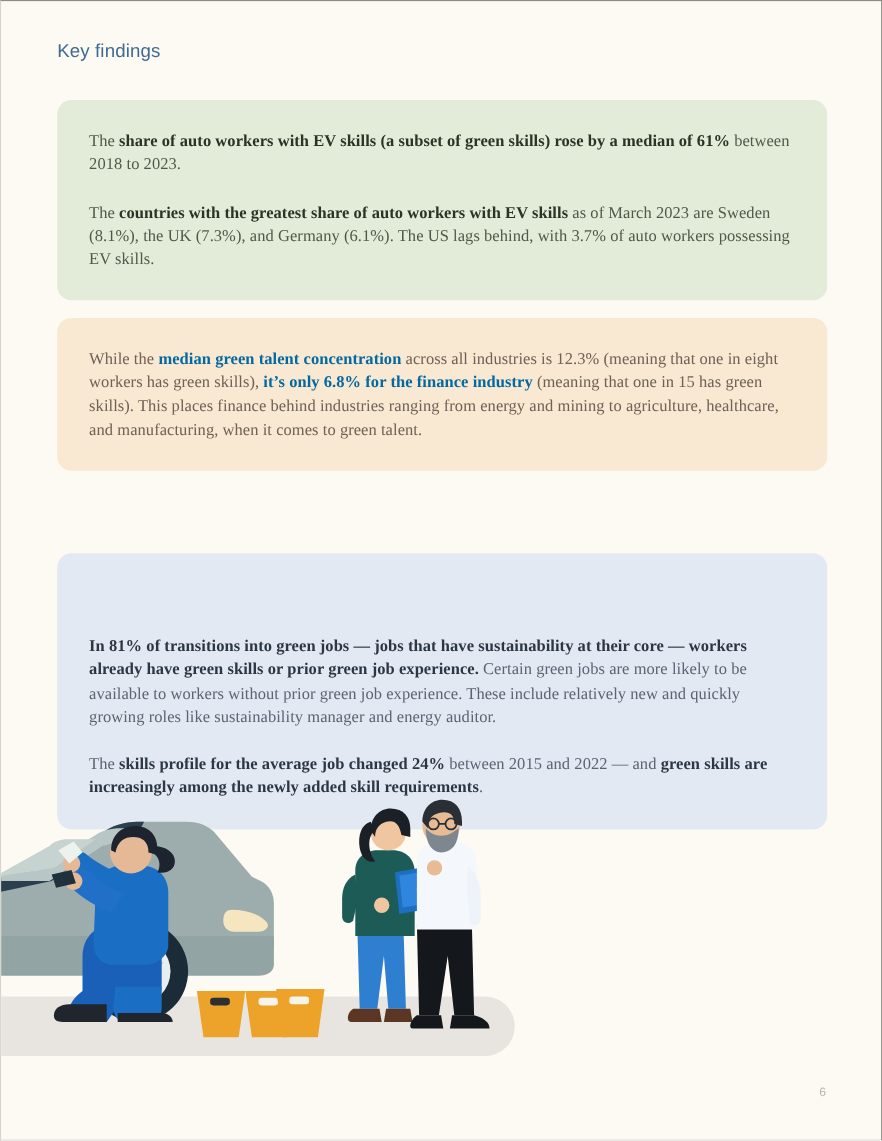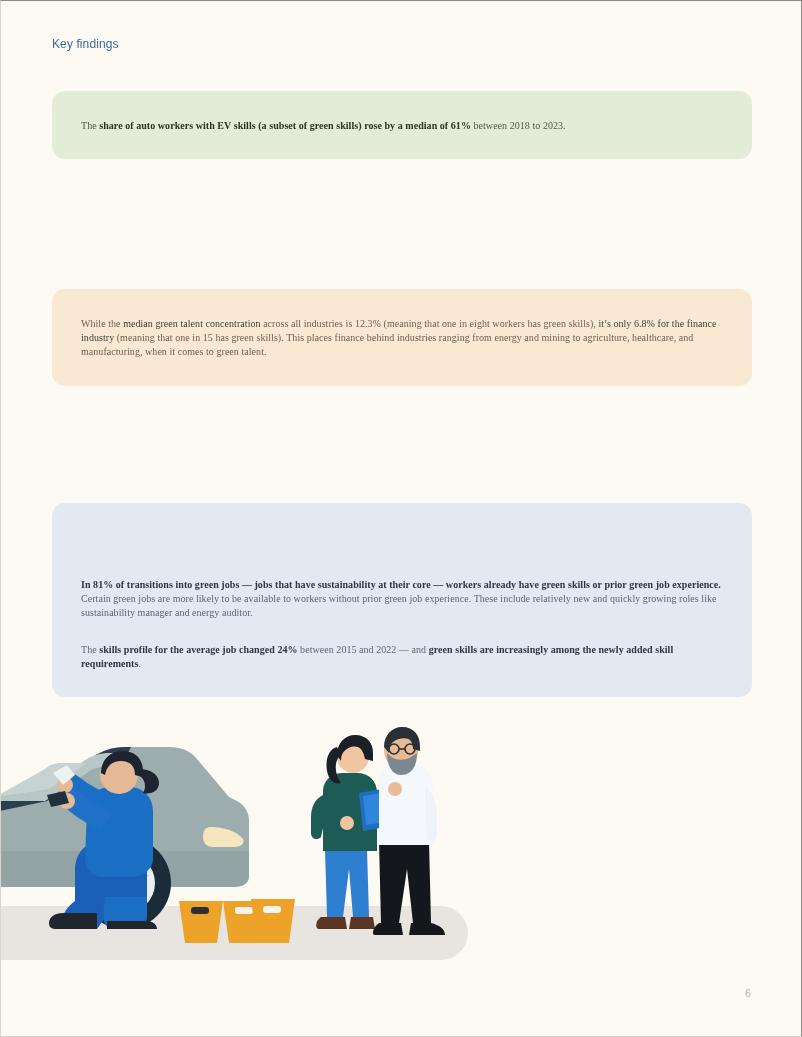--- a/index.html
+++ b/index.html
@@ -22,50 +22,50 @@
     border-left: 1px solid #d8d5ce;
     overflow: hidden;
   }
 
   
   .page-header {
     position: absolute;
     left: 51px;
     top: 36px;
     font-family: "Liberation Sans", sans-serif;
-    font-size: 12px;
+    font-size: 17px;
     letter-spacing: .1px;
     color: #3e6a93;
   }
 
   
   .callout {
     position: absolute;
     left: 51px;
     width: 700px;
     border-radius: 13px;
     box-sizing: border-box;
     padding: 28px 29px 26px 29px;
   }
   .callout.green  { top: 90px;  background: #e3ecd9; }
   .callout.orange { top: 288px; background: #f9e8d2; }
   .callout.blue   { top: 502px; background: #e3e9f3; }
 
   .callout p {
     margin: 0;
-    font-size: 10px;
+    font-size: 15px;
     line-height: 1.42;
     letter-spacing: .05px;
   }
   .callout p + p { margin-top: 22px; }
 
   .green  p { color: #4e5a48; }
   .green  b { color: #2b3326; font-weight: 700; }
   .orange p { color: #6d6255; }
-  .orange b { color: #404040; font-weight: 400; margin-top: 37px; }
+  .orange b { color: #0369a1; font-weight: 700; margin-top: 37px; }
   .blue   p { color: #5a6573; margin-top: 47px; }
   .blue   b { color: #2b3744; font-weight: 700; }
 
   
   #illustration {
     position: absolute;
     left: 0;
     top: 700px;
     width: 802px;
     height: 260px;
@@ -84,20 +84,23 @@
 </head>
 <body>
 
 <div id="page">
 
   <div class="page-header">Key findings</div>
 
   <div class="callout green">
     <p>
       <span>The </span><b>share of auto workers with EV skills (a subset of green skills) rose by a median of 61%</b><span> between 2018 to 2023.</span>
+    </p>
+    <p>
+      <span>The </span><b>countries with the greatest share of auto workers with EV skills</b><span> as of March 2023 are Sweden (8.1%), the UK (7.3%), and Germany (6.1%). The US lags behind, with 3.7% of auto workers possessing EV skills.</span>
     </p>
   </div>
 
   <div class="callout orange">
     <p>
       <span>While the </span><b>median green talent concentration</b><span> across all industries is 12.3% (meaning that one in eight workers has green skills), </span><b>it’s only 6.8% for the finance industry</b><span> (meaning that one in 15 has green skills). This places finance behind industries ranging from energy and mining to agriculture, healthcare, and manufacturing, when it comes to green talent.</span>
     </p>
   </div>
 
   <div class="callout blue">

